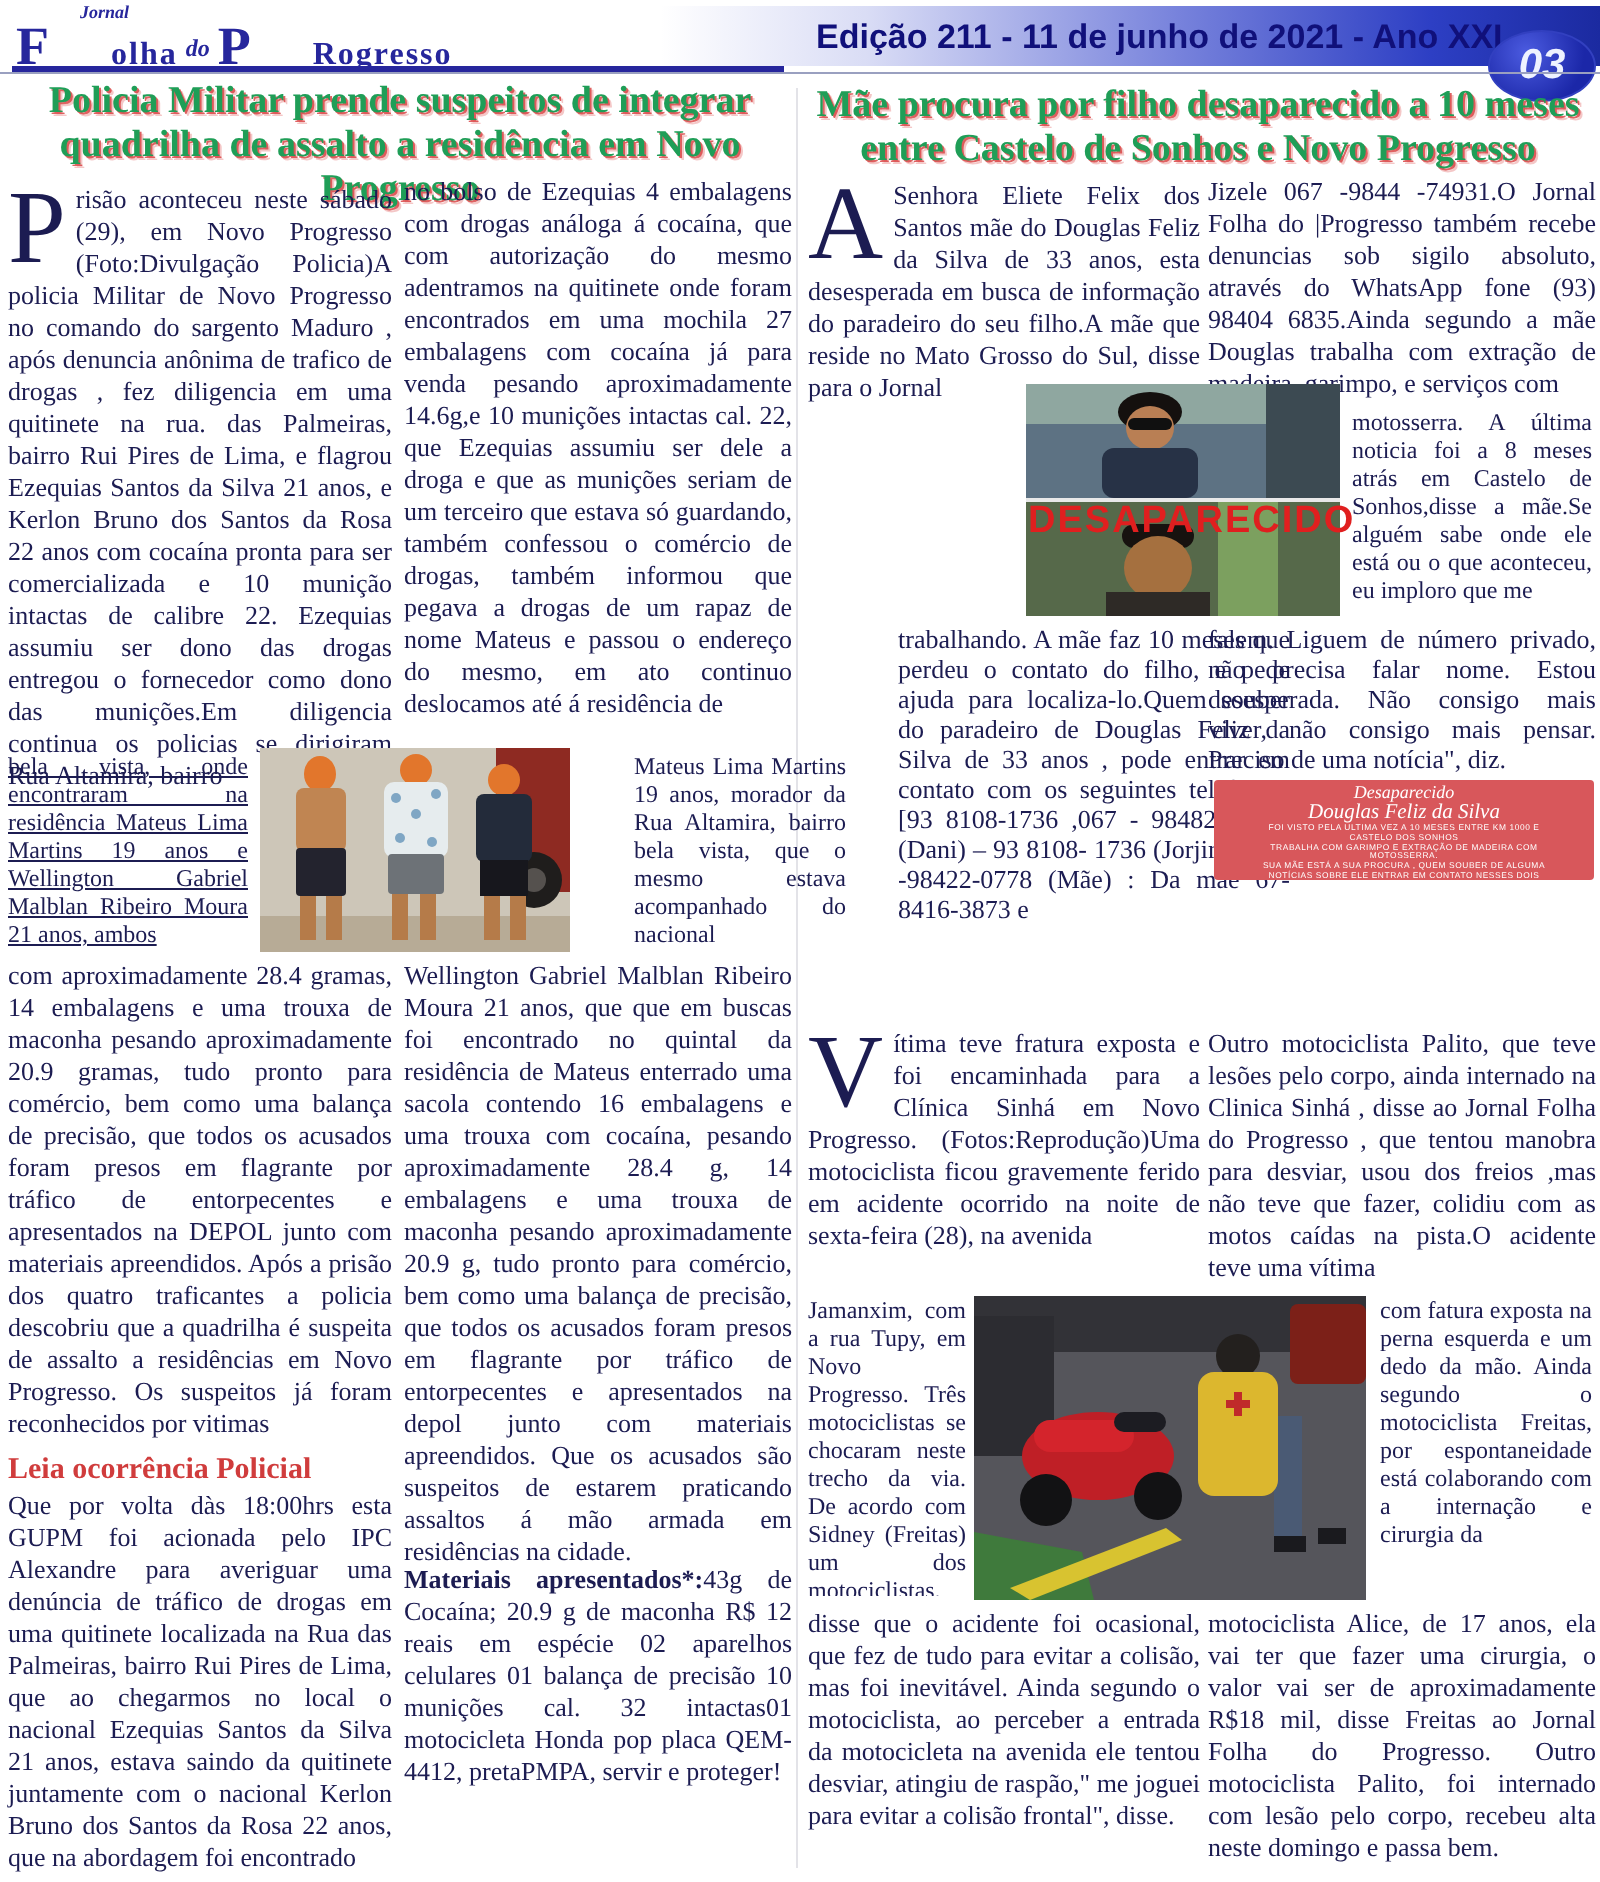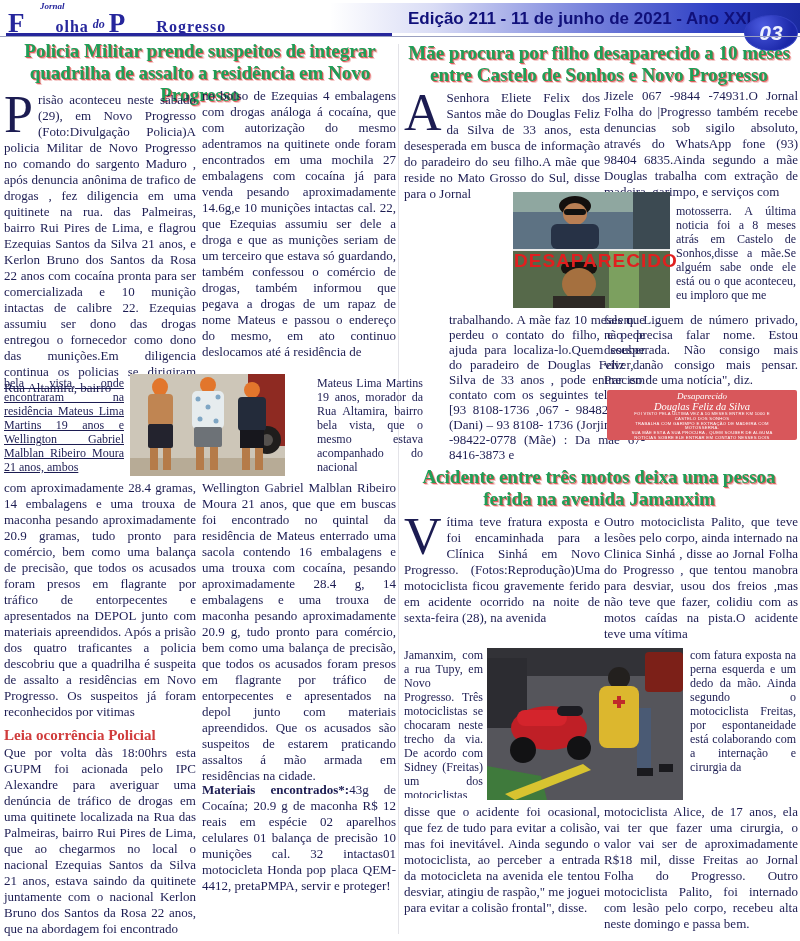--- a/index.html
+++ b/index.html
@@ -70,21 +70,21 @@
   </div>
   <div class="abs narrow" style="left:4px;top:376px;width:120px;height:100px;text-decoration:underline;">bela vista, onde encontraram na residência Mateus Lima Martins 19 anos e Wellington Gabriel Malblan Ribeiro Moura 21 anos, ambos</div>
   <div class="abs seg" style="left:4px;top:480px;width:192px;">com aproximadamente 28.4 gramas, 14 embalagens e uma trouxa de maconha pesando aproximadamente 20.9 gramas, tudo pronto para comércio, bem como uma balança de precisão, que todos os acusados foram presos em flagrante por tráfico de entorpecentes e apresentados na DEPOL junto com materiais apreendidos. Após a prisão dos quatro traficantes a policia descobriu que a quadrilha é suspeita de assalto a residências em Novo Progresso.  Os suspeitos já foram reconhecidos por vitimas</div>
   <div class="abs redline" style="left:4px;top:727px;width:192px;">Leia ocorrência Policial</div>
   <div class="abs seg" style="left:4px;top:745px;width:192px;">Que por volta dàs 18:00hrs esta GUPM foi acionada pelo IPC Alexandre para averiguar uma denúncia de tráfico de drogas em uma quitinete localizada na Rua das Palmeiras, bairro Rui Pires de Lima, que ao chegarmos no local o nacional Ezequias Santos da Silva 21 anos, estava saindo da quitinete juntamente com o nacional Kerlon Bruno dos Santos da Rosa 22 anos, que na abordagem foi encontrado</div>
 
   <div class="abs seg" style="left:202px;top:88px;width:194px;">no bolso de Ezequias 4 embalagens com drogas análoga á cocaína, que com autorização do mesmo adentramos na quitinete onde foram encontrados em uma mochila 27 embalagens com cocaína já para venda pesando aproximadamente 14.6g,e 10 munições intactas cal. 22, que Ezequias assumiu ser dele a droga e que as munições seriam de um terceiro que estava só guardando, também confessou o comércio de drogas, também informou que pegava a drogas de um rapaz de nome Mateus e passou o endereço do mesmo, em ato continuo deslocamos até á residência de</div>
   <div class="abs narrow" style="left:304px;top:376px;width:106px;height:100px;margin-left:13px;">Mateus Lima Martins 19 anos, morador da Rua Altamira, bairro bela vista, que o mesmo estava acompanhado do nacional</div>
   <div class="abs seg" style="left:202px;top:480px;width:194px;">Wellington Gabriel Malblan Ribeiro Moura 21 anos, que que em buscas foi encontrado no quintal da residência de Mateus enterrado uma sacola contendo 16 embalagens e uma trouxa com cocaína, pesando aproximadamente 28.4 g, 14 embalagens e uma trouxa de maconha pesando aproximadamente 20.9 g, tudo pronto para comércio, bem como uma balança de precisão, que todos os acusados foram presos em flagrante por tráfico de entorpecentes e apresentados na depol junto com materiais apreendidos. Que os acusados são suspeitos de estarem praticando assaltos á mão armada em residências na cidade.</div>
   <div class="abs seg" style="left:202px;top:782px;width:194px;">
-    <span class="lead-bold">Materiais encontrados*:</span><span>43g de Cocaína; 20.9 g de maconha  R$ 12 reais em espécie 02 aparelhos celulares 01 balança de precisão 10 munições cal. 32 intactas01 motocicleta Honda pop placa QEM-4412, pretaPMPA, servir e proteger!</span>
+    <span class="lead-bold">Materiais apresentados*:</span><span>43g de Cocaína; 20.9 g de maconha  R$ 12 reais em espécie 02 aparelhos celulares 01 balança de precisão 10 munições cal. 32 intactas01 motocicleta Honda pop placa QEM-4412, pretaPMPA, servir e proteger!</span>
   </div>
 
   <div class="abs" style="left:130px;top:374px;width:155px;height:102px;z-index:3;">
     <svg class="photo" width="155" height="102" viewBox="0 0 155 102">
       <rect width="155" height="102" fill="#cdc6b8"></rect>
       <rect y="84" width="155" height="18" fill="#b7ab96"></rect>
       <rect x="118" width="37" height="72" fill="#8e2a22"></rect>
       <circle cx="137" cy="66" r="14" fill="#1f1d1c"></circle>
         <circle cx="137" cy="66" r="6" fill="#55514e"></circle>
       <ellipse cx="30" cy="13" rx="8" ry="9" fill="#e2762c"></ellipse>
@@ -145,21 +145,20 @@
     <div class="flyer-name">Douglas Feliz da Silva</div>
     <div class="flyer-tiny">FOI VISTO PELA ULTIMA VEZ A 10 MESES ENTRE KM 1000 E</div>
     <div class="flyer-tiny">CASTELO DOS SONHOS</div>
     <div class="flyer-tiny">TRABALHA COM GARIMPO E EXTRAÇÃO DE MADEIRA COM</div>
     <div class="flyer-tiny">MOTOSSERRA.</div>
     <div class="flyer-tiny">SUA MÃE ESTÁ A SUA PROCURA , QUEM SOUBER DE ALGUMA</div>
     <div class="flyer-tiny">NOTÍCIAS SOBRE ELE ENTRAR EM CONTATO NESSES DOIS</div>
 
   </div>
 
-  <div class="abs headline" style="left:400px;top:466px;width:398px;">Acidente entre três motos deixa uma pessoa ferida na avenida Jamanxim</div>
 
   <div class="abs seg" style="left:404px;top:514px;width:196px;">
     <span class="dropcap">V</span><span>ítima teve fratura exposta e foi encaminhada para a Clínica Sinhá em Novo Progresso. (Fotos:Reprodução)Uma motociclista ficou gravemente ferido em acidente ocorrido na noite de sexta-feira (28), na avenida</span>
   </div>
   <div class="abs narrow" style="left:404px;top:648px;width:79px;height:150px;">Jamanxim, com a rua Tupy, em Novo Progresso. Três motociclistas se chocaram neste trecho da via. De acordo com Sidney (Freitas) um dos motociclistas,</div>
   <div class="abs seg" style="left:404px;top:804px;width:196px;">disse que o acidente foi ocasional, que fez de tudo para evitar a colisão, mas foi inevitável. Ainda segundo o motociclista, ao perceber a entrada da motocicleta na avenida ele tentou desviar, atingiu de raspão," me joguei para evitar a colisão frontal", disse.</div>
 
   <div class="abs seg" style="left:604px;top:514px;width:194px;">Outro motociclista Palito, que teve lesões pelo corpo, ainda internado na Clinica Sinhá , disse ao Jornal Folha do Progresso , que tentou manobra para desviar, usou dos freios ,mas não teve que fazer, colidiu com as motos caídas na pista.O acidente teve uma vítima</div>
   <div class="abs narrow" style="left:690px;top:648px;width:106px;height:150px;">com fatura exposta na perna esquerda e um dedo da mão. Ainda segundo o motociclista Freitas, por espontaneidade está colaborando com a internação e cirurgia da</div>
   <div class="abs seg" style="left:604px;top:804px;width:194px;">motociclista Alice, de 17 anos, ela vai ter que fazer uma cirurgia, o valor vai ser de aproximadamente R$18 mil, disse Freitas ao Jornal Folha do Progresso. Outro motociclista Palito, foi internado com lesão pelo corpo, recebeu alta neste domingo e passa bem.</div>

